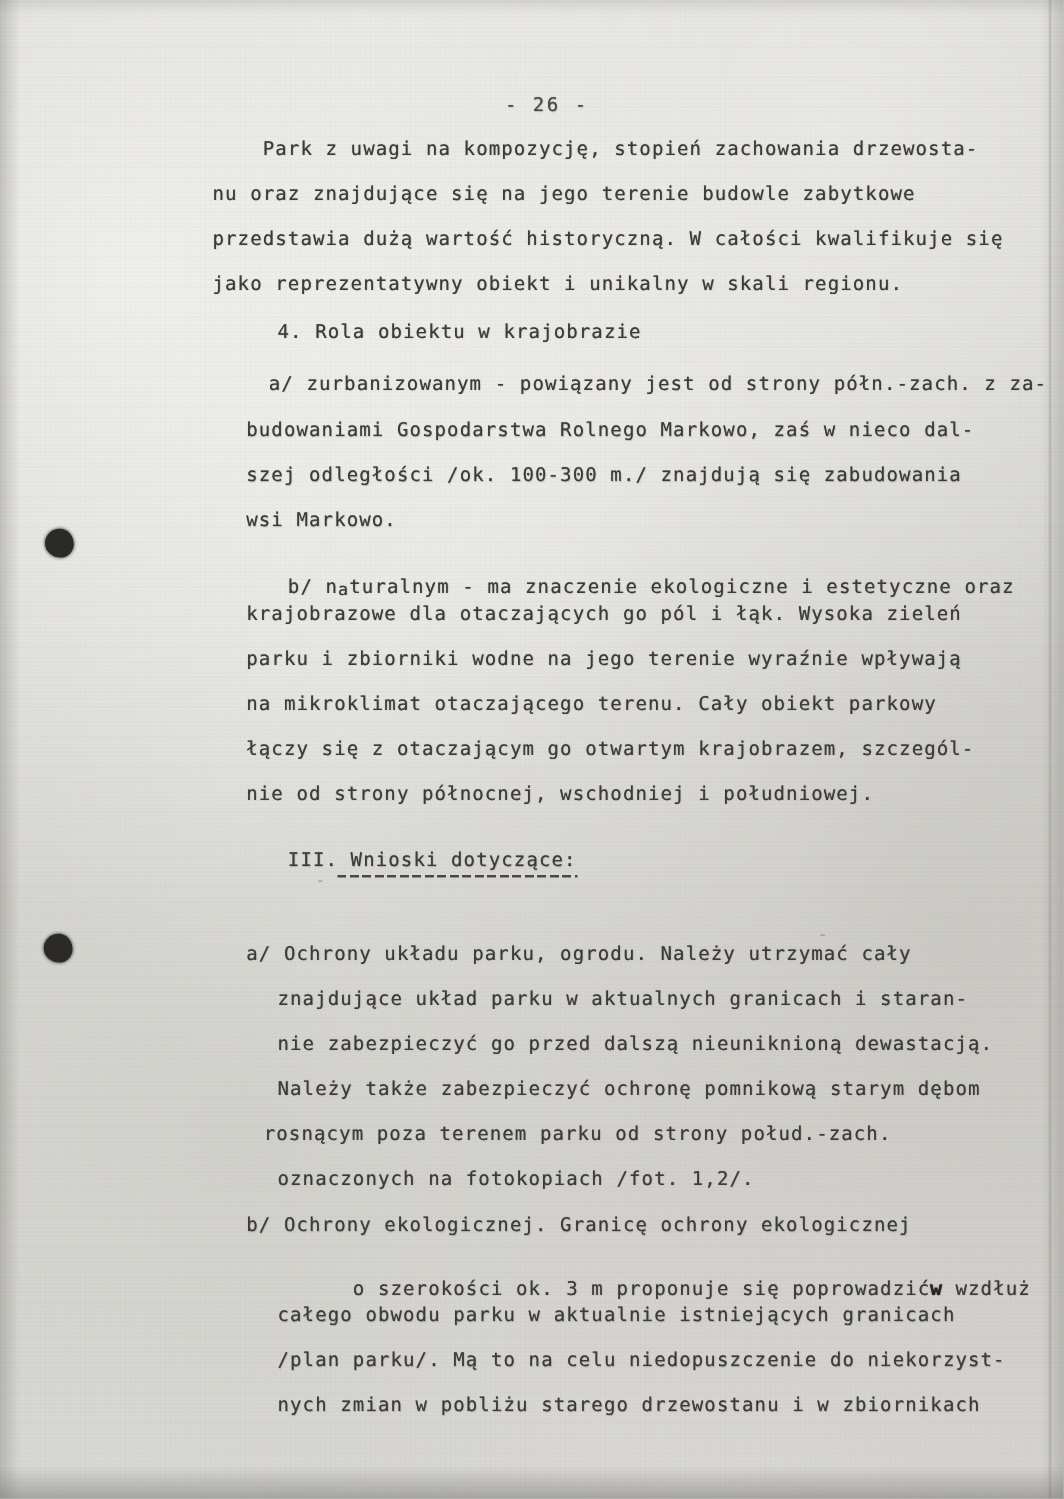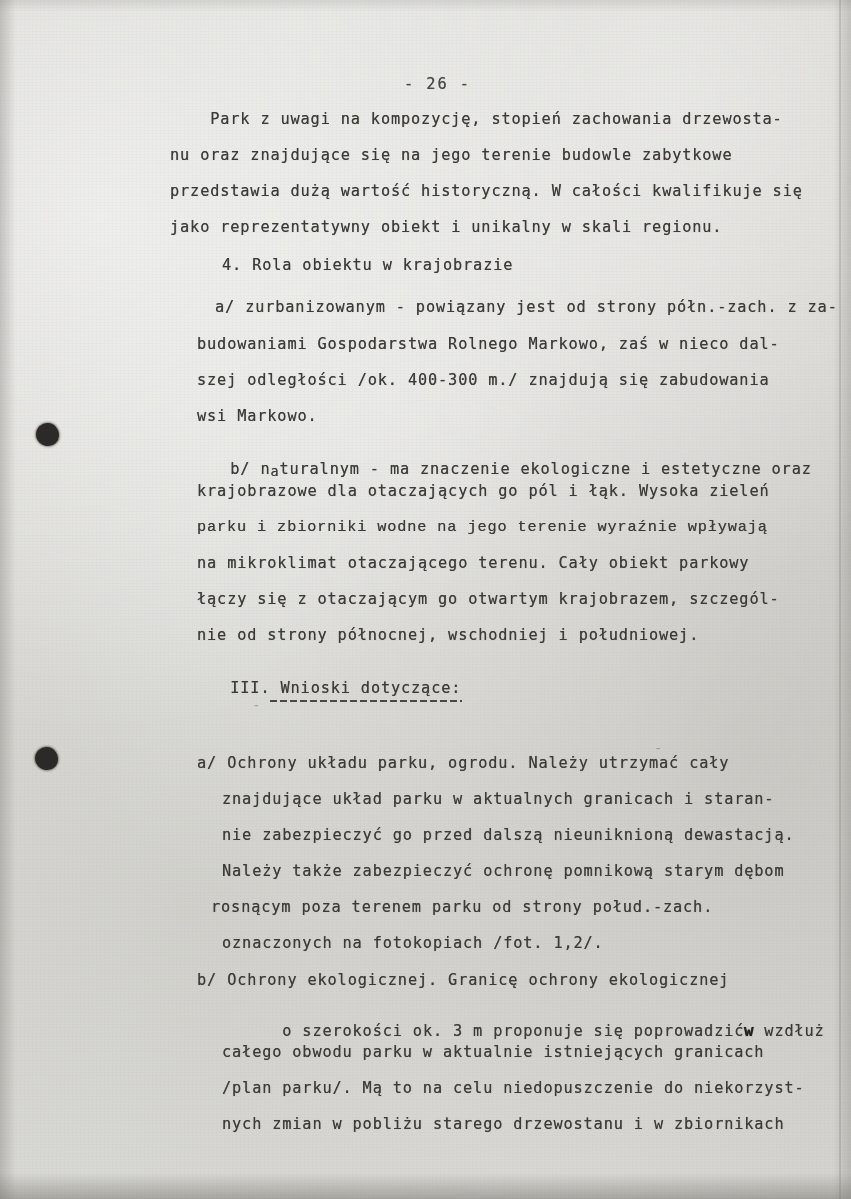--- a/index.html
+++ b/index.html
@@ -156,28 +156,28 @@
 
     <div class="line" style="left:170px; top:112px;">    Park z uwagi na kompozycję, stopień zachowania drzewosta-</div>
     <div class="line" style="left:170px; top:148px;">nu oraz znajdujące się na jego terenie budowle zabytkowe</div>
     <div class="line" style="left:170px; top:184px;">przedstawia dużą wartość historyczną. W całości kwalifikuje się</div>
     <div class="line" style="left:170px; top:220px;">jako reprezentatywny obiekt i unikalny w skali regionu.</div>
 
     <div class="line" style="left:222px; top:258px;">4. Rola obiektu w krajobrazie</div>
 
     <div class="line" style="left:170px; top:300px;margin-left:45px;">a/ zurbanizowanym - powiązany jest od strony półn.-zach. z za-</div>
     <div class="line" style="left:197px; top:337px;">budowaniami Gospodarstwa Rolnego Markowo, zaś w nieco dal-</div>
-    <div class="line" style="left:197px; top:373px;">szej odległości /ok. 400-300 m./ znajdują się zabudowania</div>
+    <div class="line" style="left:197px; top:373px;">szej odległości /ok. 100-300 m./ znajdują się zabudowania</div>
     <div class="line" style="left:197px; top:409px;">wsi Markowo.</div>
 
     <div class="line" style="left:170px; top:447px;">
       <span>b/ n</span><span class="low-char">a</span><span>turalnym - ma znaczenie ekologiczne i estetyczne oraz</span>
     </div>
     <div class="line" style="left:197px; top:484px;">krajobrazowe dla otaczających go pól i łąk. Wysoka zieleń</div>
-    <div class="line" style="left:197px; top:520px;font-family:Liberation Mono, monospace;">parku i zbiorniki wodne na jego terenie wyraźnie wpływają</div>
+    <div class="line" style="left:197px; top:520px;">parku i zbiorniki wodne na jego terenie wyraźnie wpływają</div>
     <div class="line" style="left:197px; top:556px;">na mikroklimat otaczającego terenu. Cały obiekt parkowy</div>
     <div class="line" style="left:197px; top:592px;">łączy się z otaczającym go otwartym krajobrazem, szczegól-</div>
     <div class="line" style="left:197px; top:628px;">nie od strony północnej, wschodniej i południowej.</div>
 
     <div class="line" style="left:170px; top:666px;">
       <span>III.</span><span class="tw-underline"> Wnioski dotyczące:</span>
     </div>
 
 
     <div class="line" style="left:197px; top:756px;">a/ Ochrony układu parku, ogrodu. Należy utrzymać cały</div>

